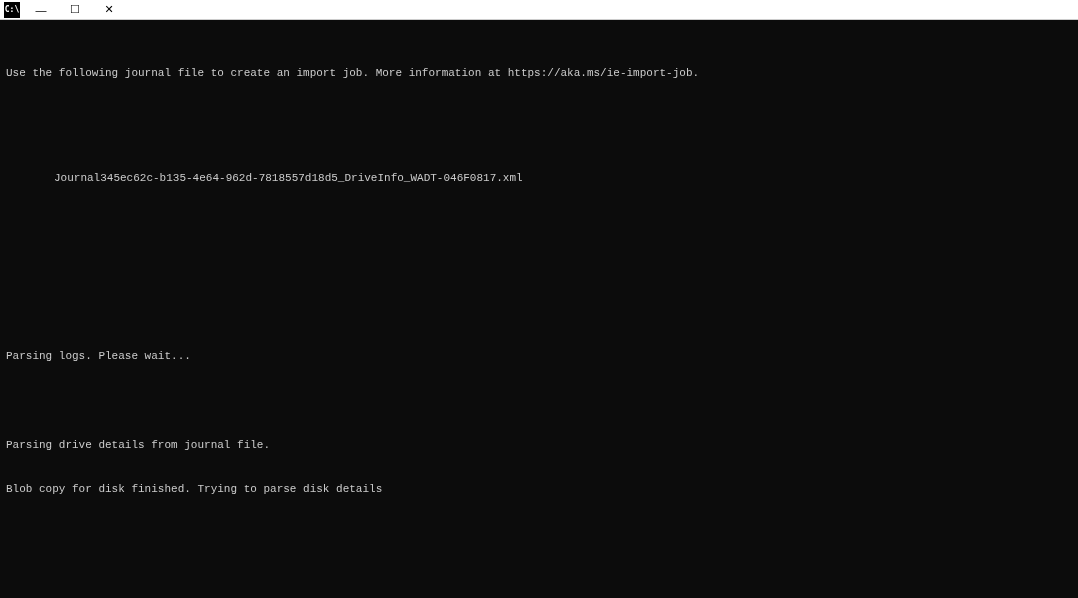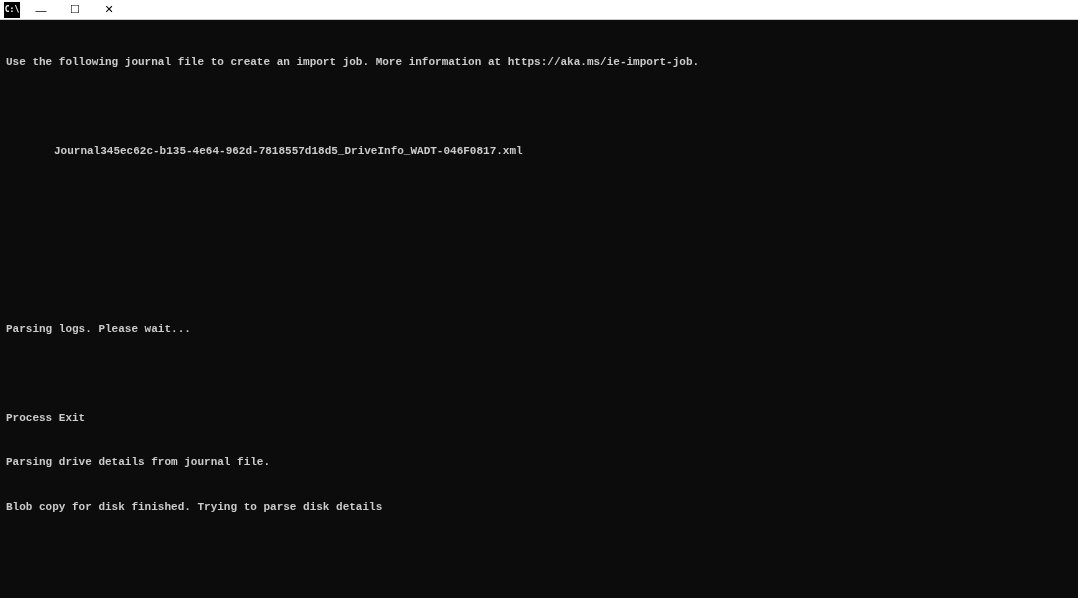--- a/index.html
+++ b/index.html
@@ -50,34 +50,34 @@
     .window-btn {
       width: 34px;
       height: 20px;
       display: flex;
       align-items: center;
       justify-content: center;
       cursor: pointer;
       font-family: 'Segoe UI', sans-serif;
     }
     .terminal {
-      padding: 5px 6px;
+      padding: 16px 6px;
       line-height: 1.35;
       height: calc(100% - 20px);
       overflow: hidden;
       white-space: pre-wrap;
       word-break: break-all;
-      font-weight: bold;
     }
     .line {
       display: block;
       min-height: 1.35em;
     }
     .indented {
       padding-left: 48px;
+      margin-top: 16px;
     }
   </style>
 </head>
 <body>
 
 <div class="titlebar">
   <span class="titlebar-icon">C:\</span>
   <div class="window-controls">
     <div class="window-btn">—</div>
     <div class="window-btn">☐</div>
@@ -87,21 +87,20 @@
 
 <div class="terminal">
   <span class="line">Use the following journal file to create an import job. More information at https://aka.ms/ie-import-job.</span>
   <span class="line">&nbsp;</span>
   <span class="line indented">Journal345ec62c-b135-4e64-962d-7818557d18d5_DriveInfo_WADT-046F0817.xml</span>
   <span class="line">&nbsp;</span>
   <span class="line">&nbsp;</span>
   <span class="line">&nbsp;</span>
   <span class="line">Parsing logs. Please wait...</span>
   <span class="line">&nbsp;</span>
-  <span class="line">Process Exit</span>
   <span class="line">Parsing drive details from journal file.</span>
   <span class="line">Blob copy for disk finished. Trying to parse disk details</span>
   
   
   
   
   
   
   
   

